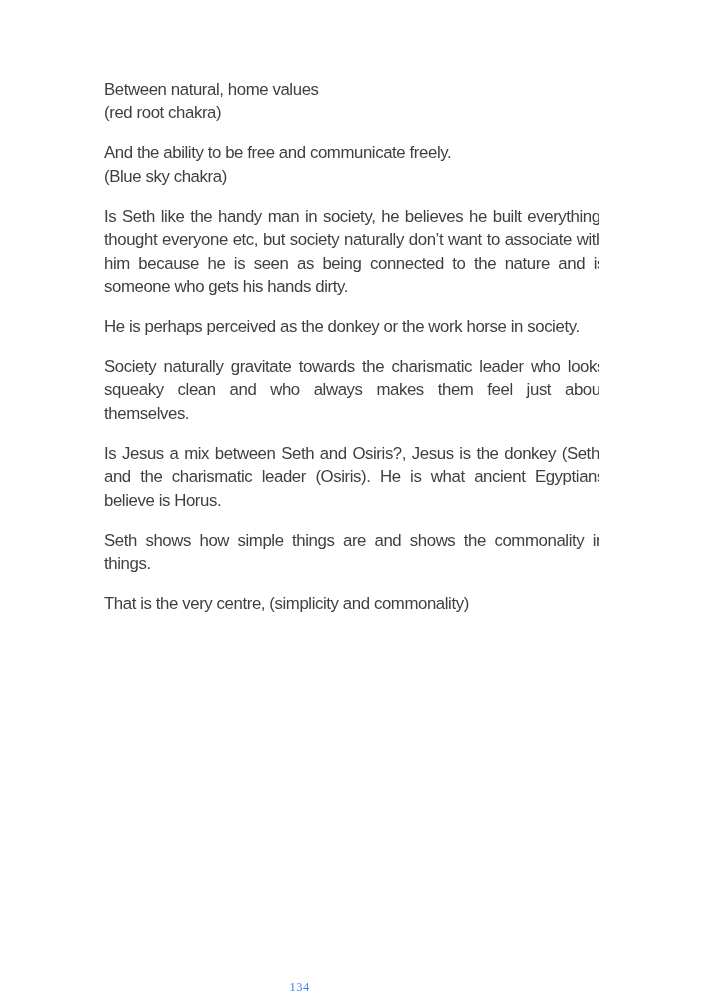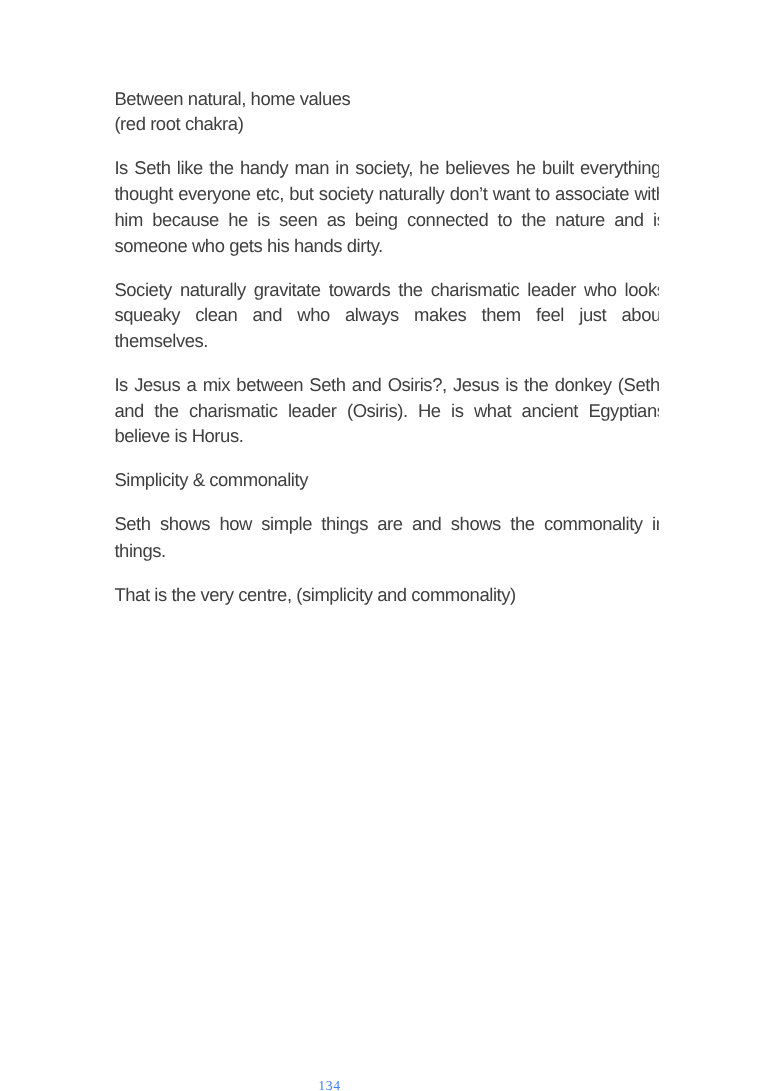--- a/index.html
+++ b/index.html
@@ -42,21 +42,23 @@
     color: #3b82f6;
   }
 </style>
 </head>
 <body>
 
 <div class="page">
   <div class="text-content">
     <p class="para">Between natural, home values
 (red root chakra)</p>
+    <p class="para">And the ability to be free and communicate freely.
+(Blue sky chakra)</p>
     <p class="para">Is Seth like the handy man in society, he believes he built everything, thought everyone etc, but society naturally don’t want to associate with him because he is seen as being connected to the nature and is someone who gets his hands dirty.</p>
+    <p class="para">He is perhaps perceived as the donkey or the work horse in society.</p>
     <p class="para">Society naturally gravitate towards the charismatic leader who looks squeaky clean and who always makes them feel just about themselves.</p>
     <p class="para">Is Jesus a mix between Seth and Osiris?, Jesus is the donkey (Seth) and the charismatic leader (Osiris). He is what ancient Egyptians believe is Horus.</p>
-    <p class="para">Simplicity &amp; commonality</p>
     <p class="para">Seth shows how simple things are and shows the commonality in things.</p>
     <p class="para">That is the very centre, (simplicity and commonality)</p>
   </div>
   <div class="page-number">134</div>
 </div>
 
 </body></html>

